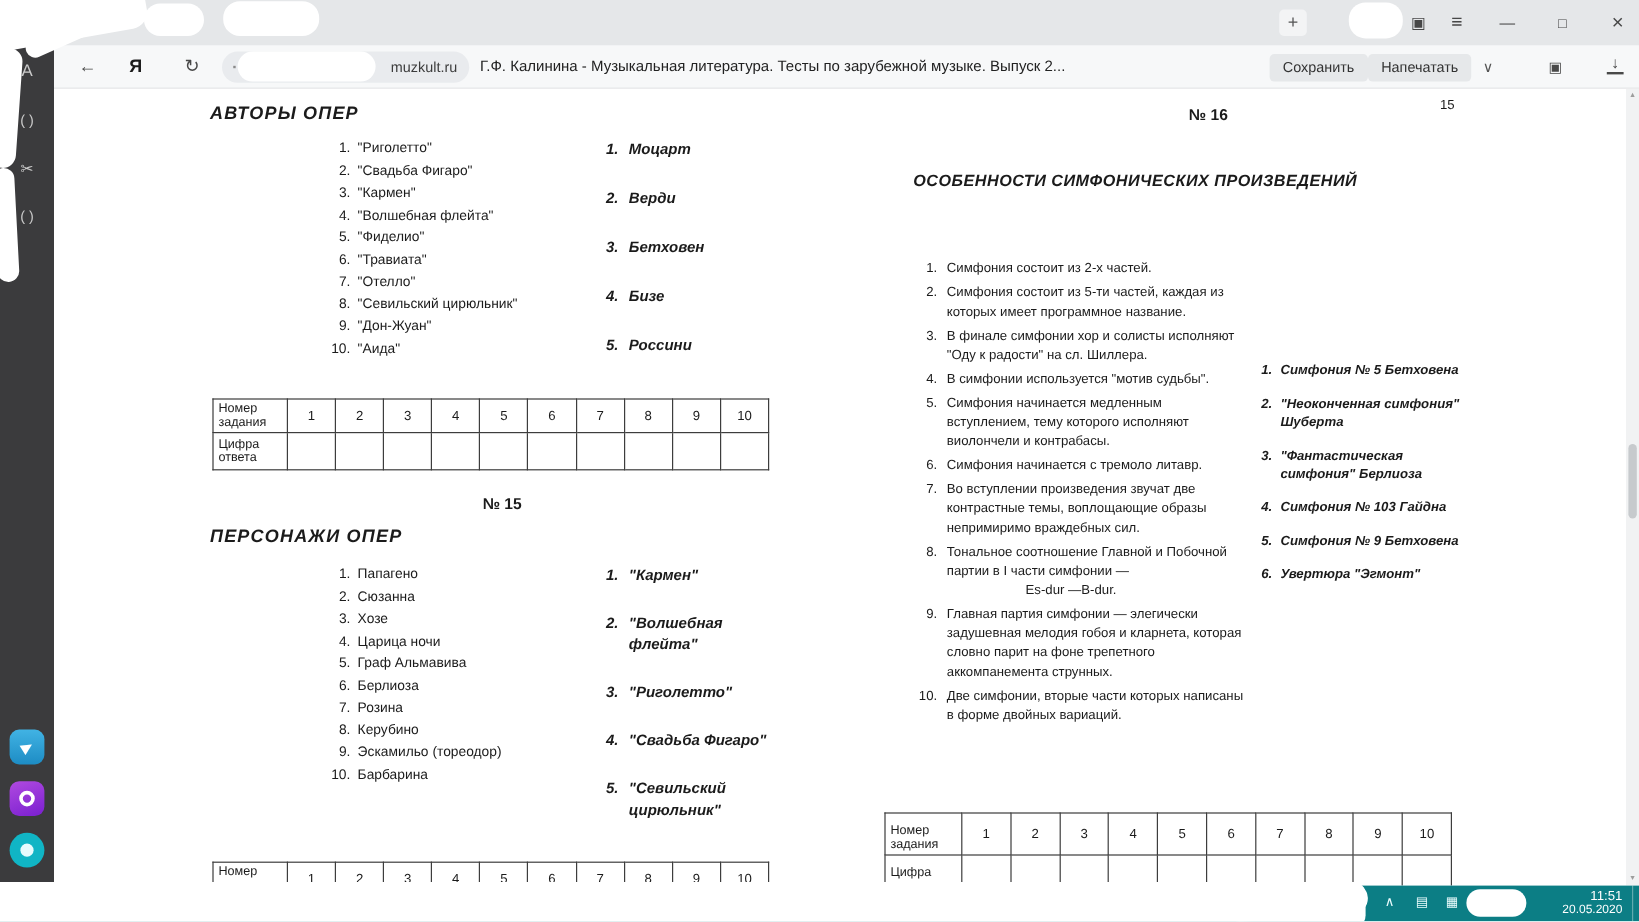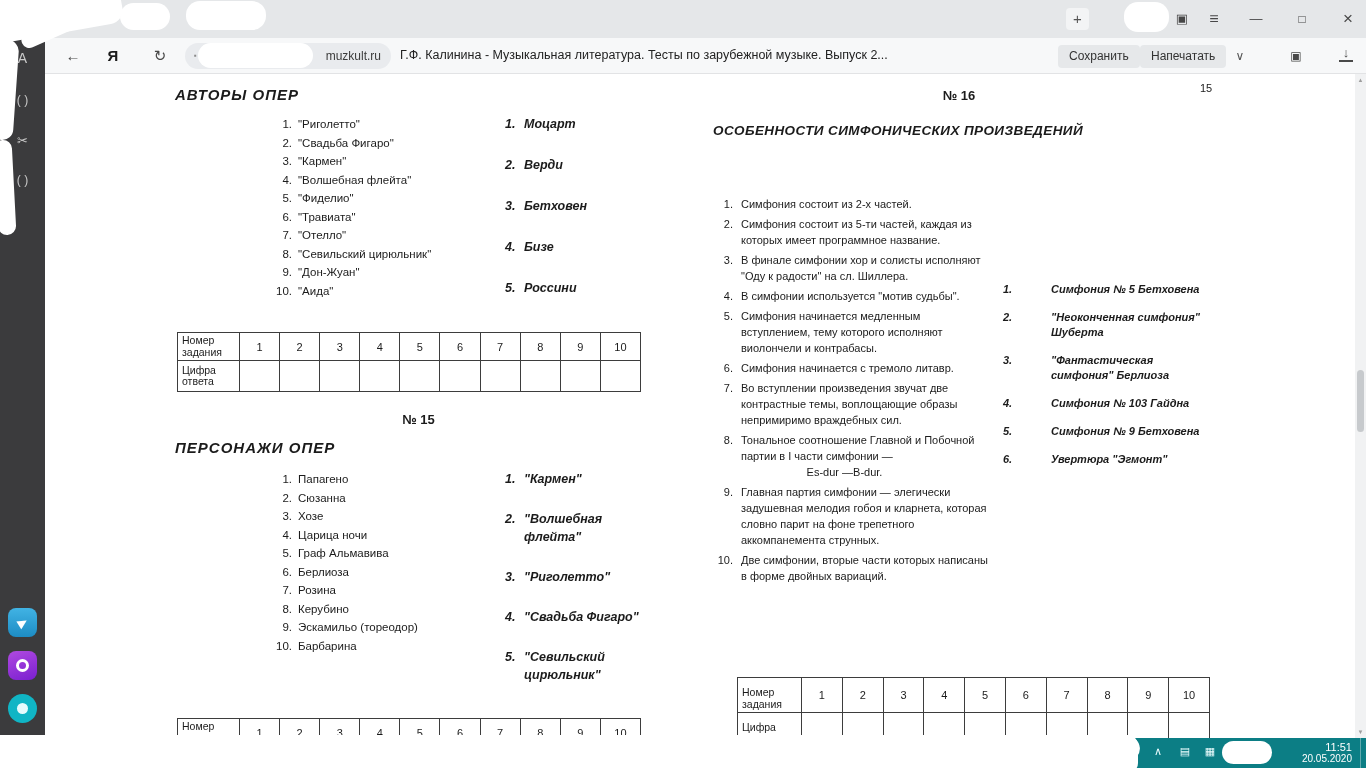--- a/index.html
+++ b/index.html
@@ -41,21 +41,21 @@
   .appic.pu{background:linear-gradient(160deg,#b04ae0,#7a1fd0);}
   .ring{width:13px;height:13px;border:3px solid #fff;border-radius:50%;margin:8px auto;}
   .appic.te{background:#10b5c5;border-radius:50%;}
   .dot{width:11px;height:11px;background:#e6fbfd;border-radius:50%;margin:9px auto;}
 
   
   .content{position:absolute;left:45px;top:74px;width:1321px;height:664px;background:#fff;overflow:hidden;}
   .doc{position:absolute;left:0;top:0;width:1310px;height:664px;color:#1b1b1b;}
   .pagenum{position:absolute;left:1155px;top:8px;font-size:11px;}
   .colL{position:absolute;left:130px;top:12px;width:487px;}
-  .colR{position:absolute;left:668px;top:14px;width:492px;}
+  .colR{position:absolute;left:716px;top:14px;width:492px;}
   .hital{font-weight:bold;font-style:italic;text-align:left;}
   .colL .hital{font-size:15px;letter-spacing:1px;}
   .numh{font-weight:bold;text-align:center;font-size:13px;}
   .colL .numh{margin-top:20px;}
   .hL2{margin-top:12px;}
   .qarow{display:flex;align-items:flex-start;margin-top:12px;}
   .qarow2{margin-top:14px;}
   ol{list-style:none;}
   .qlist{width:330px;}
   .qlist li{display:flex;line-height:18.5px;font-size:11.5px;padding-left:97px;}
@@ -66,31 +66,31 @@
   .alist.alist2 li{margin-bottom:22px;}
   .alist .n{flex:none;width:14px;margin-right:5px;}
 
   .anstab{border-collapse:collapse;table-layout:fixed;width:464px;margin-top:12px;margin-left:2px;}
   .anstab td{border:1px solid #3d3d3d;text-align:center;font-size:11px;vertical-align:middle;padding:0;}
   .anstab .lbl{text-align:left;font-size:10.5px;line-height:11.5px;padding:2px 4px;}
   .anstab .lbl span{display:block;}
   .anstab tr.r1 td{height:27px;}
   .anstab tr.r2 td{height:31px;}
 
-  .colR .hital{font-size:13.5px;margin-top:20px;letter-spacing:.4px;}
+  .colR .hital{font-size:13.5px;margin-top:40px;letter-spacing:.4px;}
   .q16{display:flex;align-items:flex-start;margin-top:58px;}
   .q16l{width:290px;}
   .q16l li{display:flex;font-size:11px;line-height:16px;margin-bottom:4px;}
   .q16l .n{flex:none;width:20px;text-align:right;margin-right:8px;}
   .q16l .t{width:247px;}
   .sub{display:block;text-align:center;padding-right:40px;}
   .a16{flex:1;margin-top:86px;}
   .a16 li{display:flex;font-size:11px;font-weight:bold;font-style:italic;line-height:15px;margin-bottom:13px;}
   .a16 .n{flex:none;width:16px;}
-  .a16 .t{max-width:158px;margin-left:32px;}
+  .a16 .t{max-width:158px;}
   .t3wrap{position:absolute;left:692px;top:603px;width:473px;}
   .t3{width:473px;margin:0;}
   .t3 tr.r1 td{height:30px;}
   .t3 tr.r2 td{height:34px;vertical-align:top;}
   .t3 .lbl{vertical-align:top;padding-top:9px;}
 
   
   .scrollbar{position:absolute;right:0;top:0;width:11px;height:664px;background:#f1f2f3;}
   .sb-ar{position:absolute;left:0;width:11px;text-align:center;font-size:6px;color:#9d9d9d;line-height:10px;}
   .sb-thumb{position:absolute;left:2px;top:296px;width:7px;height:62px;background:#c7cacd;border-radius:4px;}

